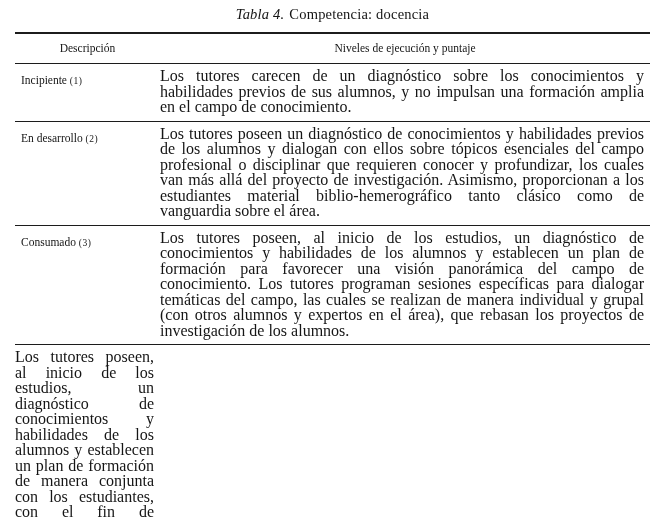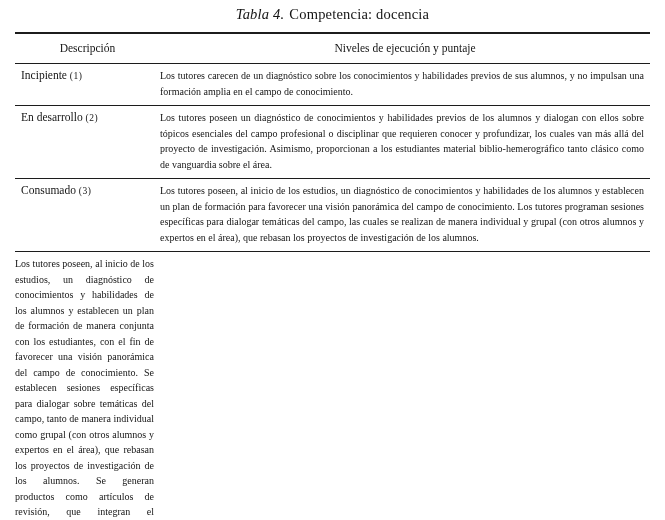--- a/index.html
+++ b/index.html
@@ -43,26 +43,26 @@
   }
   .head-cell{
     font-size:11.5px;
     line-height:15px;
     text-align:center;
     padding:7px 2px;
   }
   .head-cell.levels{padding:7px 10px;}
   .cell-level{
     font-size:11.5px;
-    line-height:13px;
+    line-height:23px;
     padding:5px 2px 5px 6px;
   }
   .cell-level .score{font-size:9.5px;letter-spacing:.5px;}
   .cell-desc{
-    font-size:10px;
+    font-size:16px;
     line-height:15.5px;
     padding:4px 6px 6px 0;
     text-align:justify;
   }
   .cell-desc p{text-align:justify;}
   .cell-desc p.indent{text-indent:21px;}
 </style>
 </head>
 <body>
 

